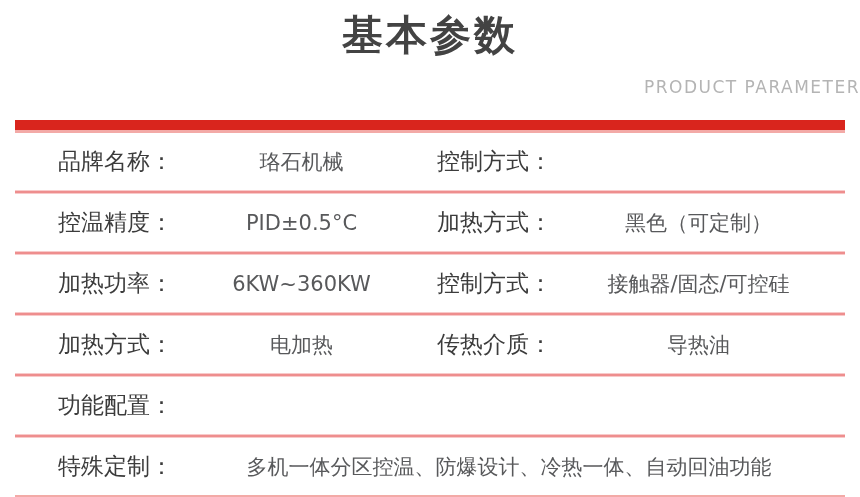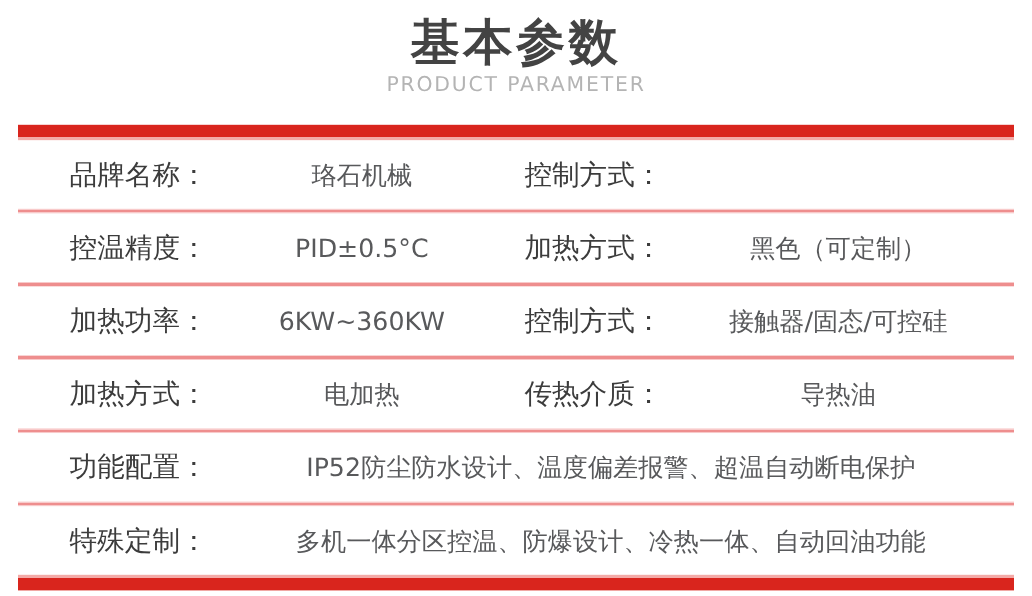--- a/index.html
+++ b/index.html
@@ -19,23 +19,24 @@
     font-family:"DejaVu Sans","Liberation Sans",sans-serif;
     overflow:hidden;
   }
   .page{width:860px;height:408px;background:#fff;}
   .header{text-align:center;padding-top:12px;}
   .title{
     font-size:41px;line-height:47px;font-weight:bold;
     color:var(--title-gray);letter-spacing:3px;
   }
   .subtitle{
-    font-size:17px;line-height:22px;margin-top:1px;
+    font-size:17px;line-height:22px;margin-top:17px;
     color:var(--subtitle-gray);letter-spacing:1.5px;
     font-weight:normal;
+    text-align:right;
   }
   .table{margin:22px 15px 0 15px;}
   .bar{height:13px;}
   .bar.top{background:linear-gradient(to bottom,var(--accent-red) 0 76%,var(--accent-red-fade) 76% 100%);}
   .bar.bottom{background:linear-gradient(to bottom,var(--accent-red-fade) 0 20%,var(--accent-red) 20% 100%);}
   .sep{
     height:4px;
     background:linear-gradient(to bottom,var(--sep-pink-edge) 0 25%,var(--sep-pink) 25% 75%,var(--sep-pink-edge) 75% 100%);
   }
   .row{
@@ -118,21 +119,20 @@
       <div class="cell">
         <span class="label">传热介质：</span>
         <span class="value">导热油</span>
       </div>
     </div>
 
     <div class="sep"></div>
 
     <div class="row full">
       <span class="label">功能配置：</span>
-      <span class="value">IP52防尘防水设计、温度偏差报警、超温自动断电保护</span>
     </div>
 
     <div class="sep"></div>
 
     <div class="row full">
       <span class="label">特殊定制：</span>
       <span class="value">多机一体分区控温、防爆设计、冷热一体、自动回油功能</span>
     </div>
 
     <div class="bar bottom"></div>

